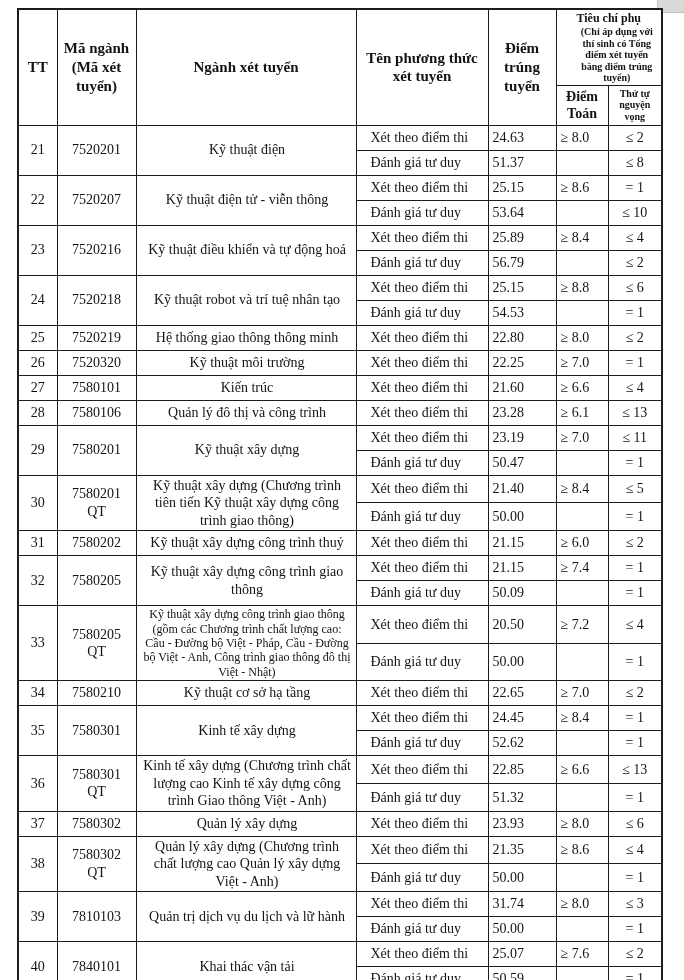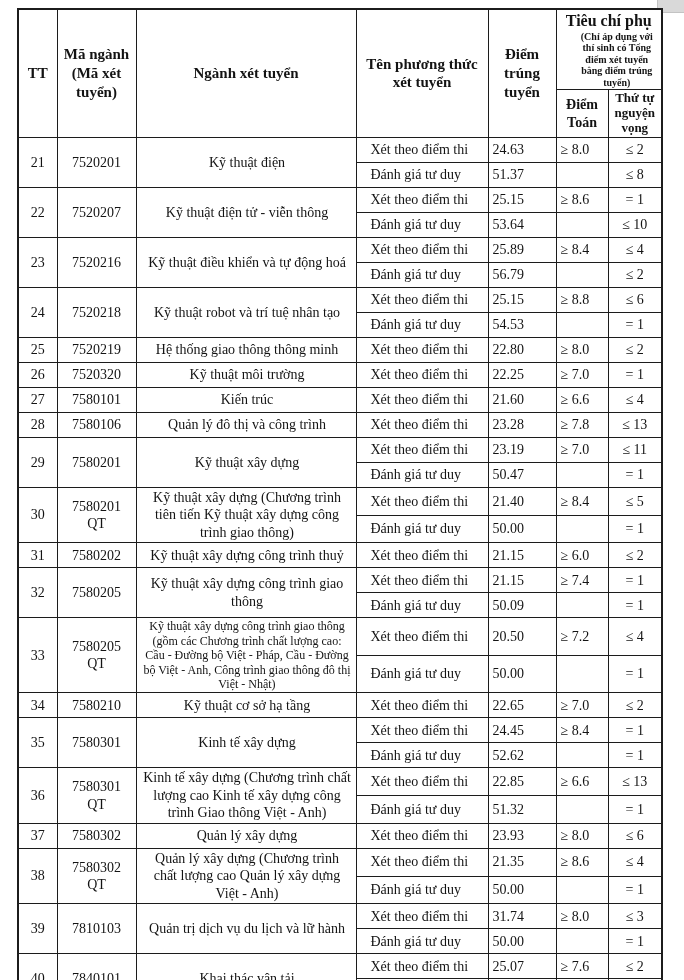--- a/index.html
+++ b/index.html
@@ -56,34 +56,34 @@
     text-align: center;
     vertical-align: middle;
     font-size: 15px;
     line-height: 1.25;
     background: #ffffff;
   }
   thead tr.h-top    { height: 60px; }
   thead tr.h-bottom { height: 40px; }
   th.c-sub { padding: 1px 2px; vertical-align: top; }
   .sub-title {
-    font-size: 16px;
+    font-size: 12px;
     font-weight: bold;
     line-height: 1.1;
     margin-top: 1px;
   }
   .sub-note {
     font-size: 10px;
     font-weight: bold;
     line-height: 1.15;
     margin-top: 1px;
     margin-left: 16px;
   }
   th.h-math     { font-size: 14px; }
-  th.h-priority { font-size: 13px; line-height: 1.15; }
+  th.h-priority { font-size: 10px; line-height: 1.15; }
 
   tbody td {
     font-size: 14px;
     line-height: 1.25;
     height: 22px;
     vertical-align: middle;
   }
   td.c-tt       { text-align: center; font-family: Liberation Serif, serif; }
   td.c-code     { text-align: center; }
   td.c-name     { text-align: center; padding-left: 6px; padding-right: 4px; }
@@ -213,21 +213,21 @@
           <td class="c-score">21.60</td>
           <td class="c-math">≥ 6.6</td>
           <td class="c-priority">≤ 4</td>
         </tr>
         <tr>
           <td class="c-tt">28</td>
           <td class="c-code">7580106</td>
           <td class="c-name">Quản lý đô thị và công trình</td>
           <td class="c-method">Xét theo điểm thi</td>
           <td class="c-score">23.28</td>
-          <td class="c-math">≥ 7.8</td>
+          <td class="c-math">≥ 6.1</td>
           <td class="c-priority">≤ 13</td>
         </tr>
         <tr>
           <td class="c-tt" rowspan="2">29</td>
           <td class="c-code" rowspan="2">7580201</td>
           <td class="c-name" rowspan="2">Kỹ thuật xây dựng</td>
           <td class="c-method">Xét theo điểm thi</td>
           <td class="c-score">23.19</td>
           <td class="c-math">≥ 7.0</td>
           <td class="c-priority">≤ 11</td>

